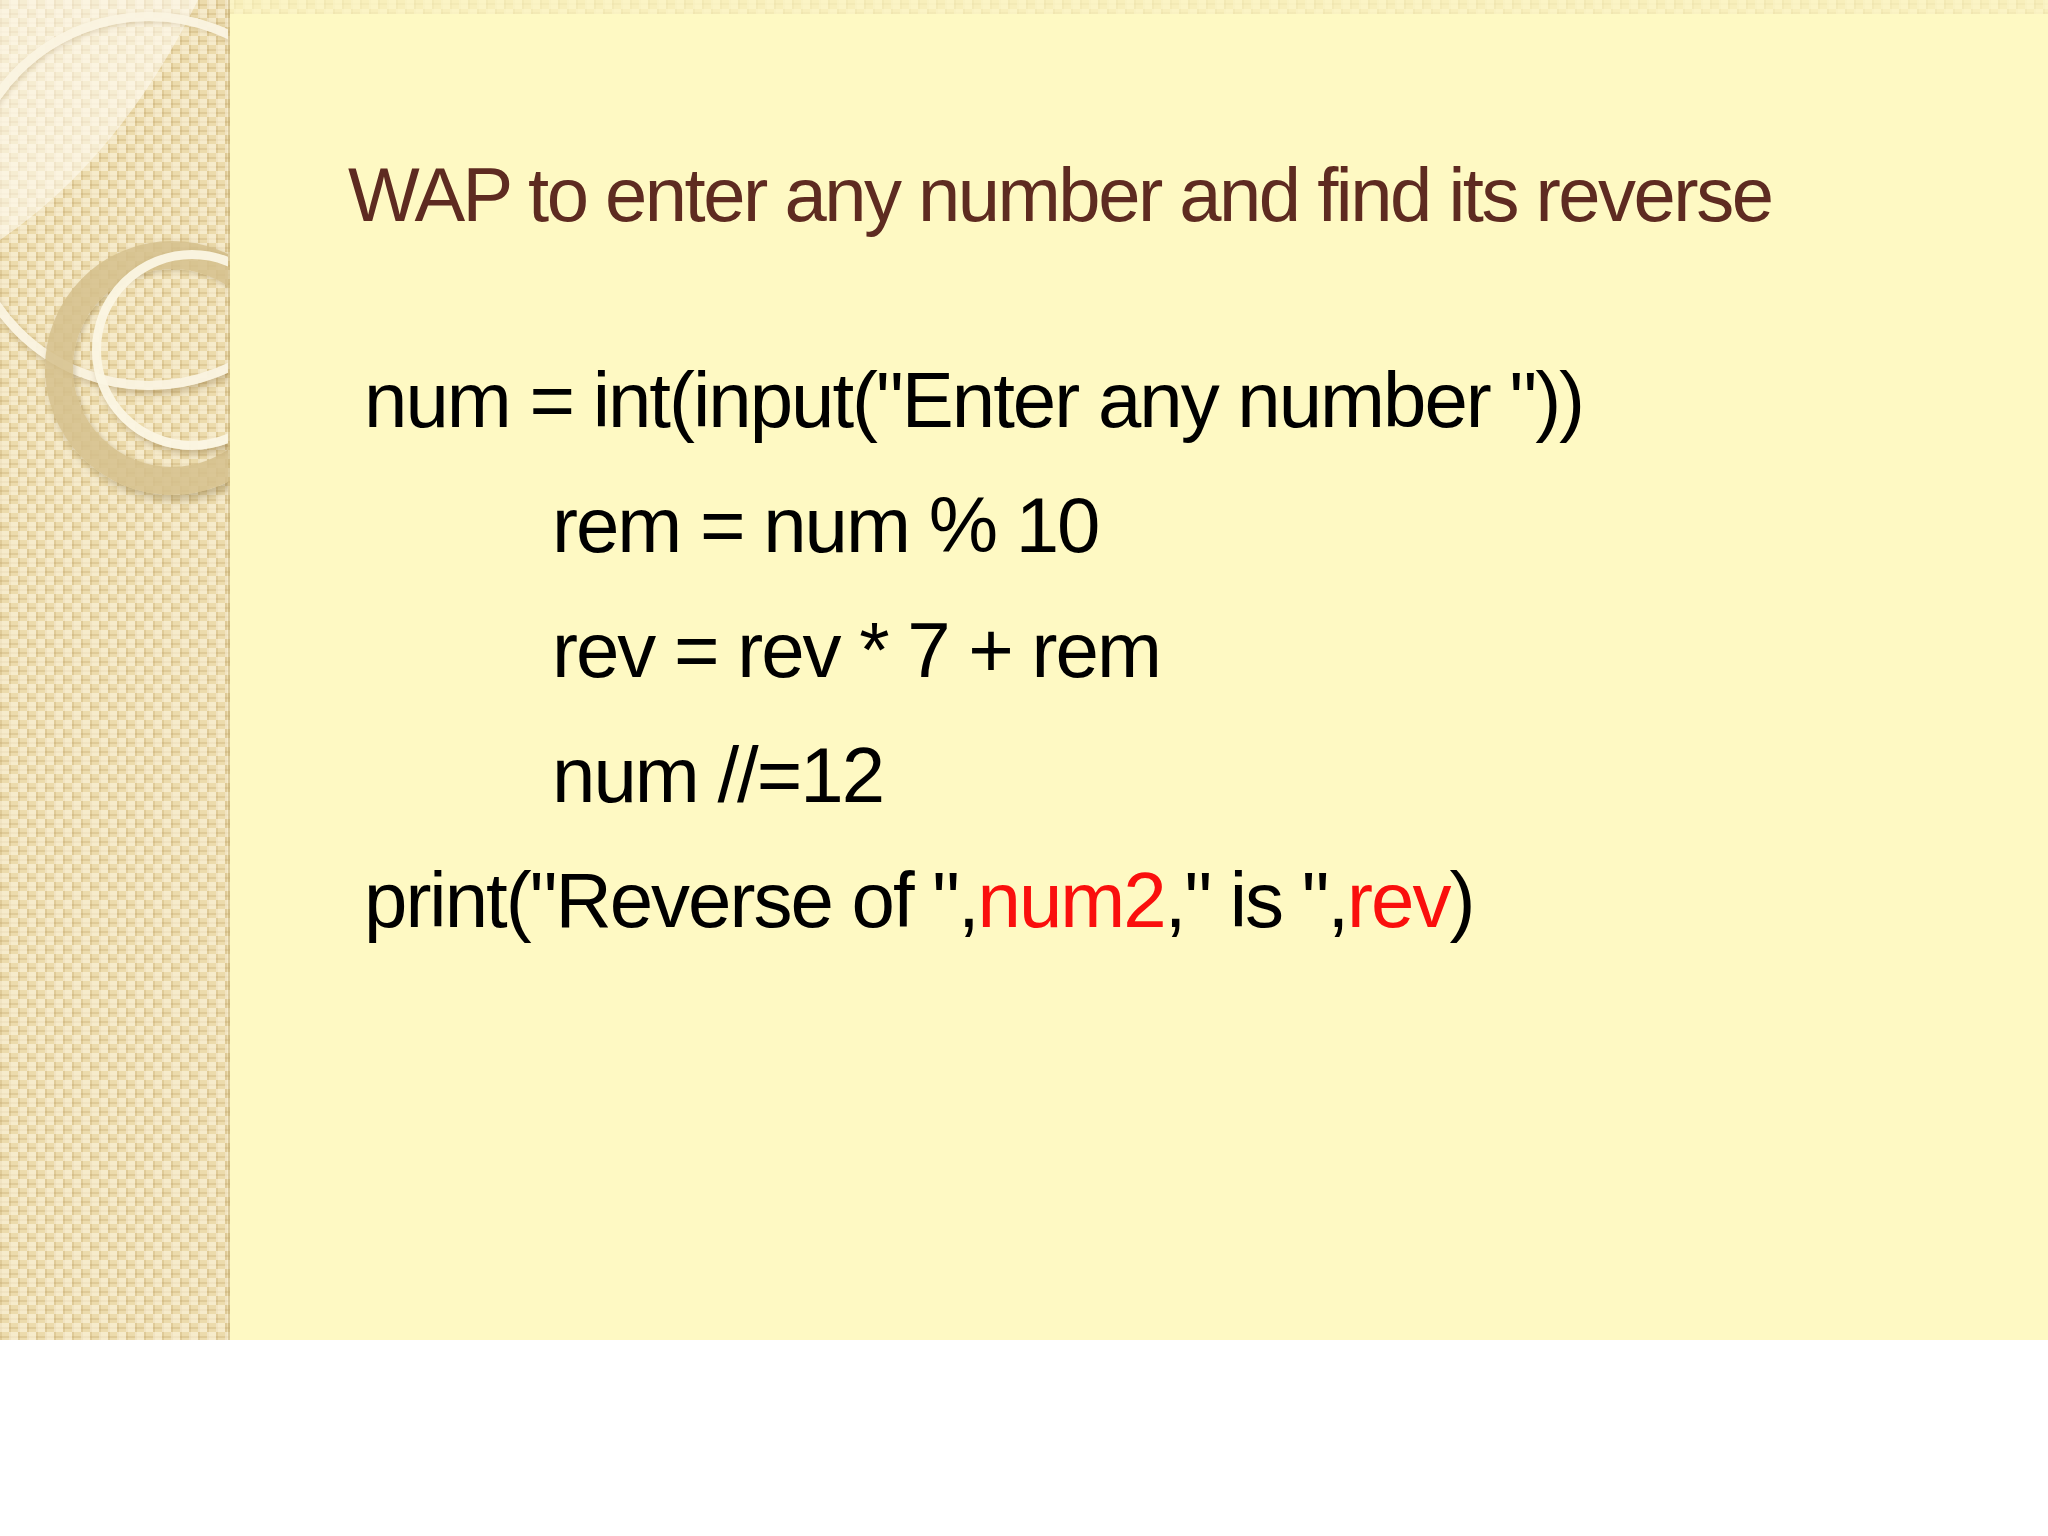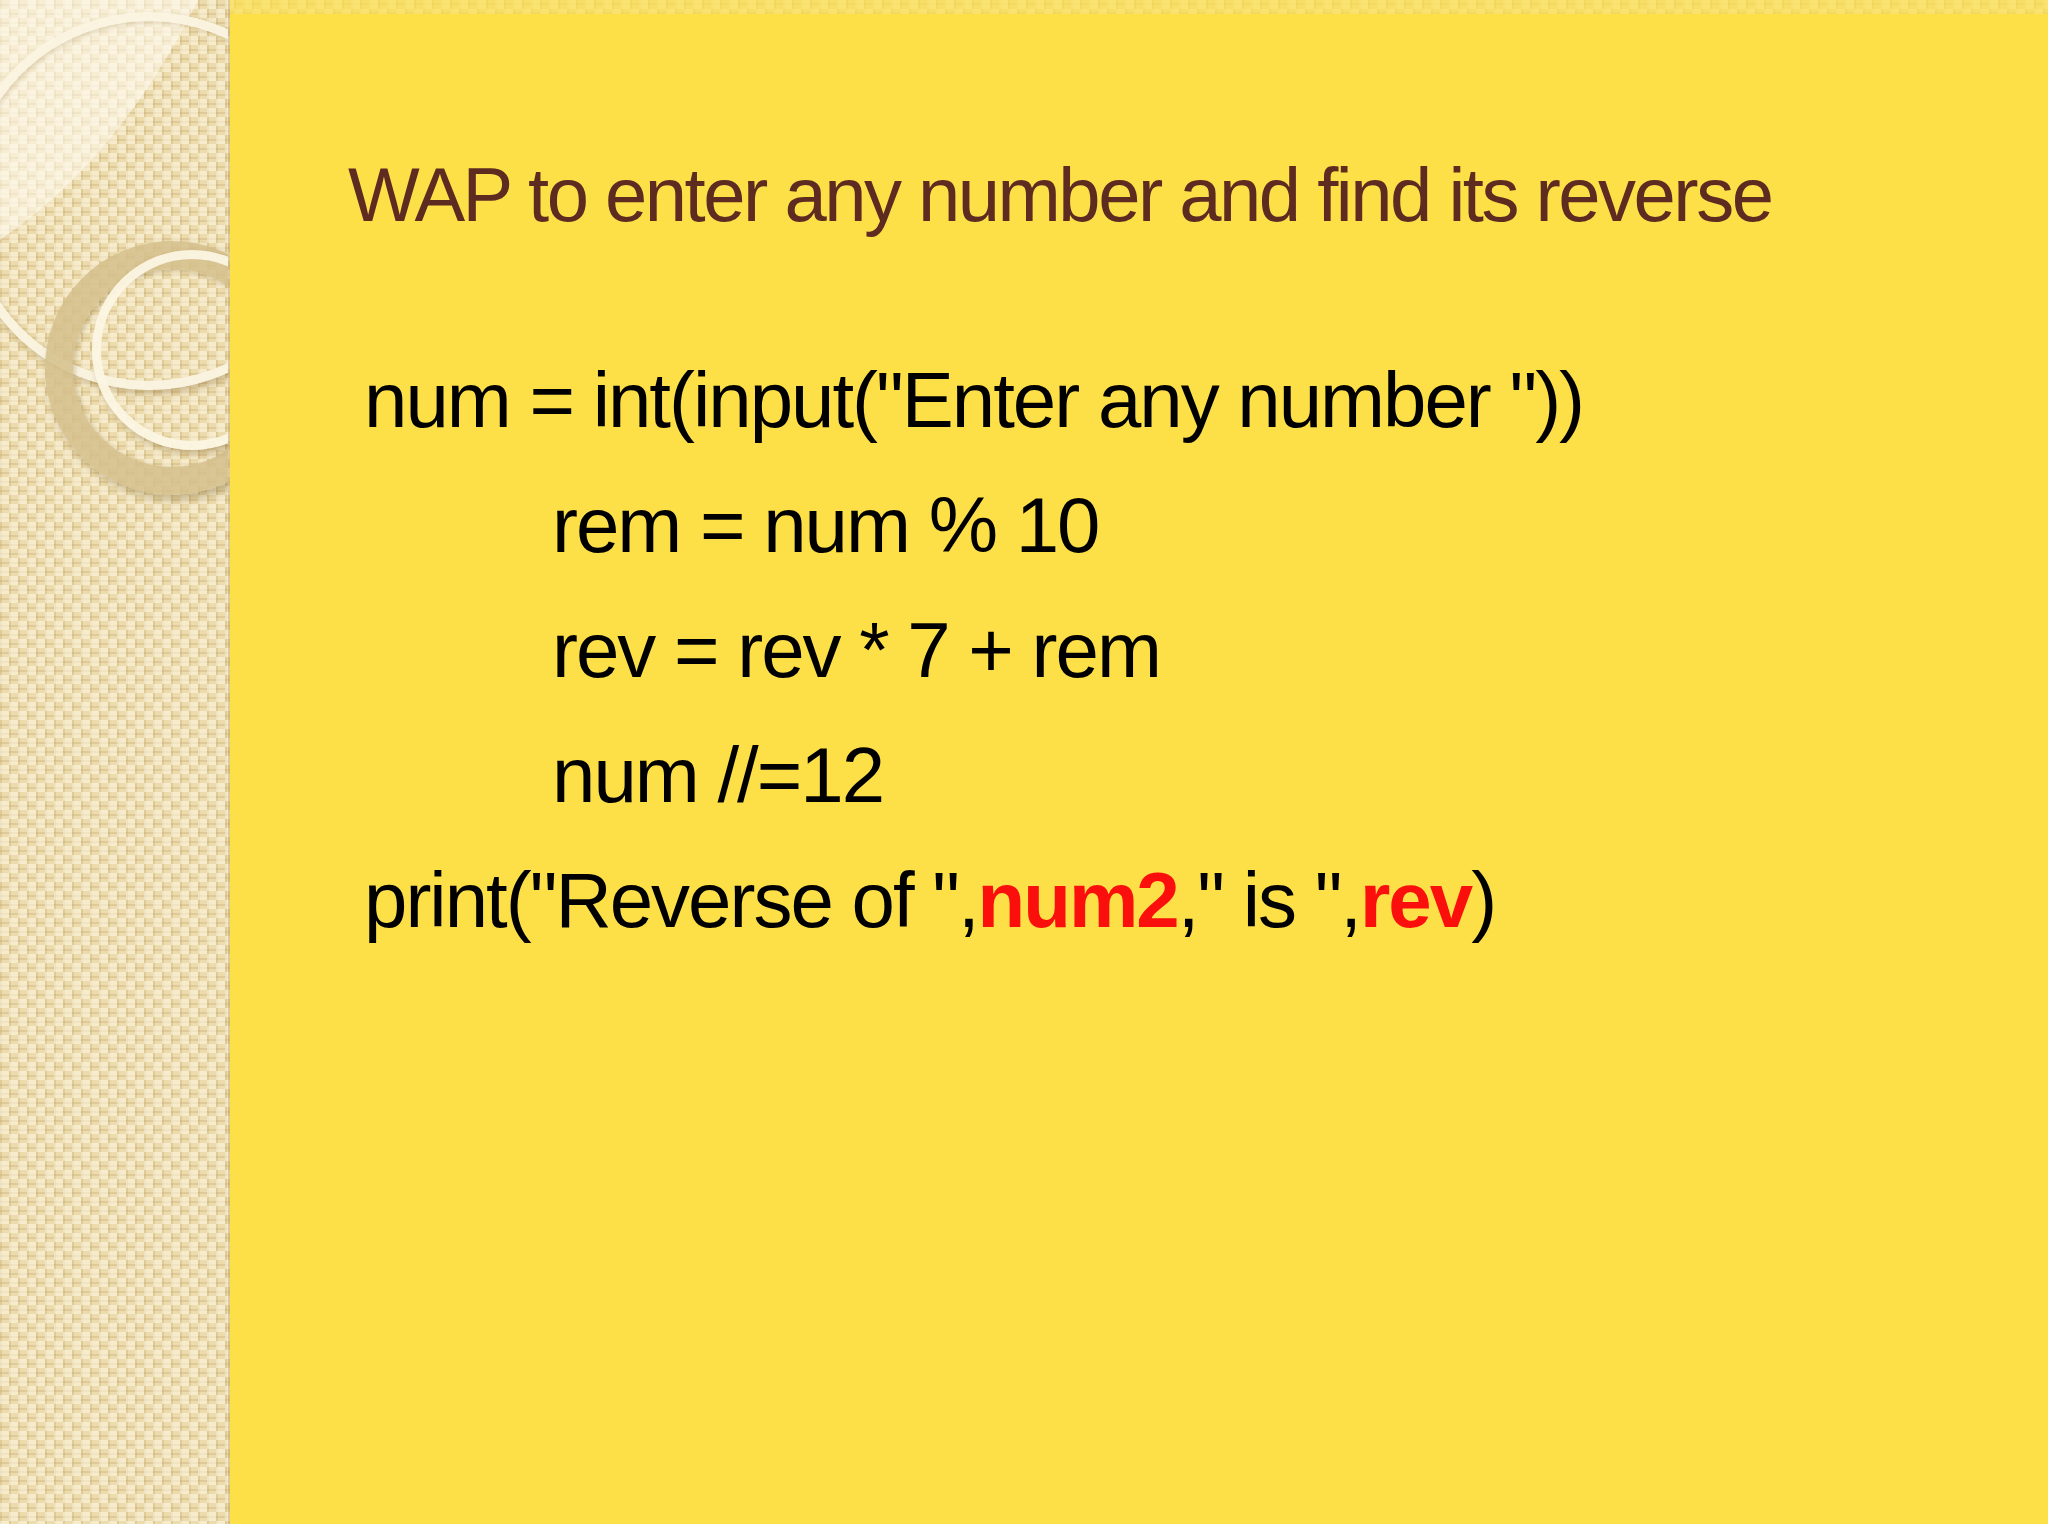--- a/index.html
+++ b/index.html
@@ -1,22 +1,22 @@
 <!DOCTYPE html>
 <html><head>
 <meta charset="utf-8">
 <style>
   html, body { margin: 0; padding: 0; background: #ffffff; }
   body { font-family: "Liberation Sans", sans-serif; }
 
   .slide {
     position: relative;
     width: 2048px;
-    height: 1524px;
-    background: #fde047;
+    height: 1340px;
+    background: #fef9c3;
     overflow: hidden;
   }
 
   
   .texture {
     background-color: #ecdbac;
     background-image:
       linear-gradient(45deg, rgba(255,248,228,0.55) 25%, transparent 25%, transparent 75%, rgba(255,248,228,0.55) 75%),
       linear-gradient(45deg, rgba(255,248,228,0.55) 25%, transparent 25%, transparent 75%, rgba(255,248,228,0.55) 75%),
       repeating-linear-gradient(0deg, rgba(186,156,95,0.26) 0 2px, transparent 2px 9px),
@@ -81,21 +81,21 @@
     font-size: 78px;
     line-height: 125px;
     letter-spacing: -2px;
     color: #000000;
     white-space: nowrap;
   }
 
   .code-line { height: 125px; }
   .indent { padding-left: 188px; }
 
-  .hl { color: #fa0f0d; font-weight: bold; margin-top: 12px; }
+  .hl { color: #fa0f0d; font-weight: normal; margin-top: 12px; }
 </style>
 </head>
 <body>
 
 <div class="slide">
 
   <div class="top-strip texture"></div>
 
   <div class="sidebar texture">
     <svg class="wedge" width="228" height="262" viewBox="0 0 228 262">

